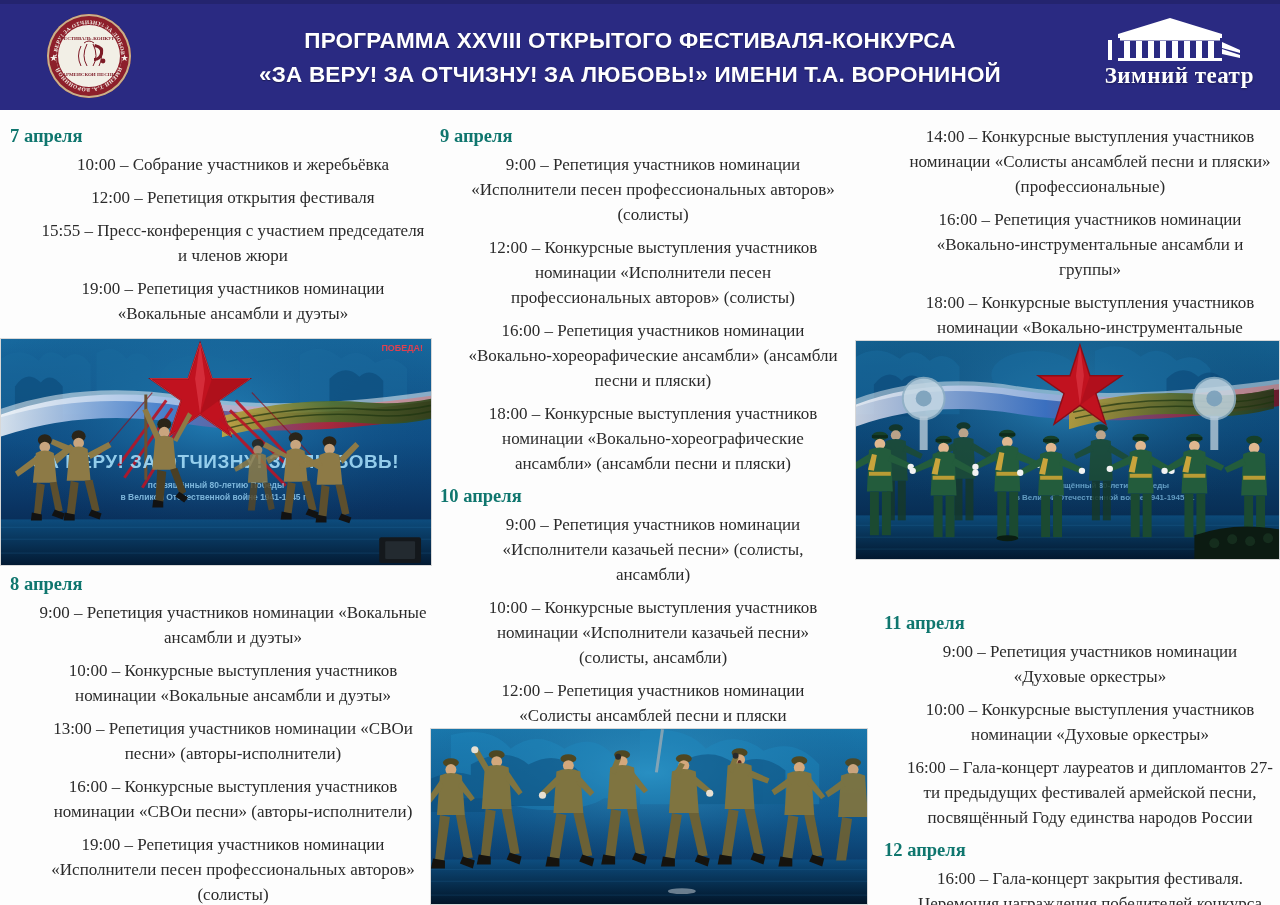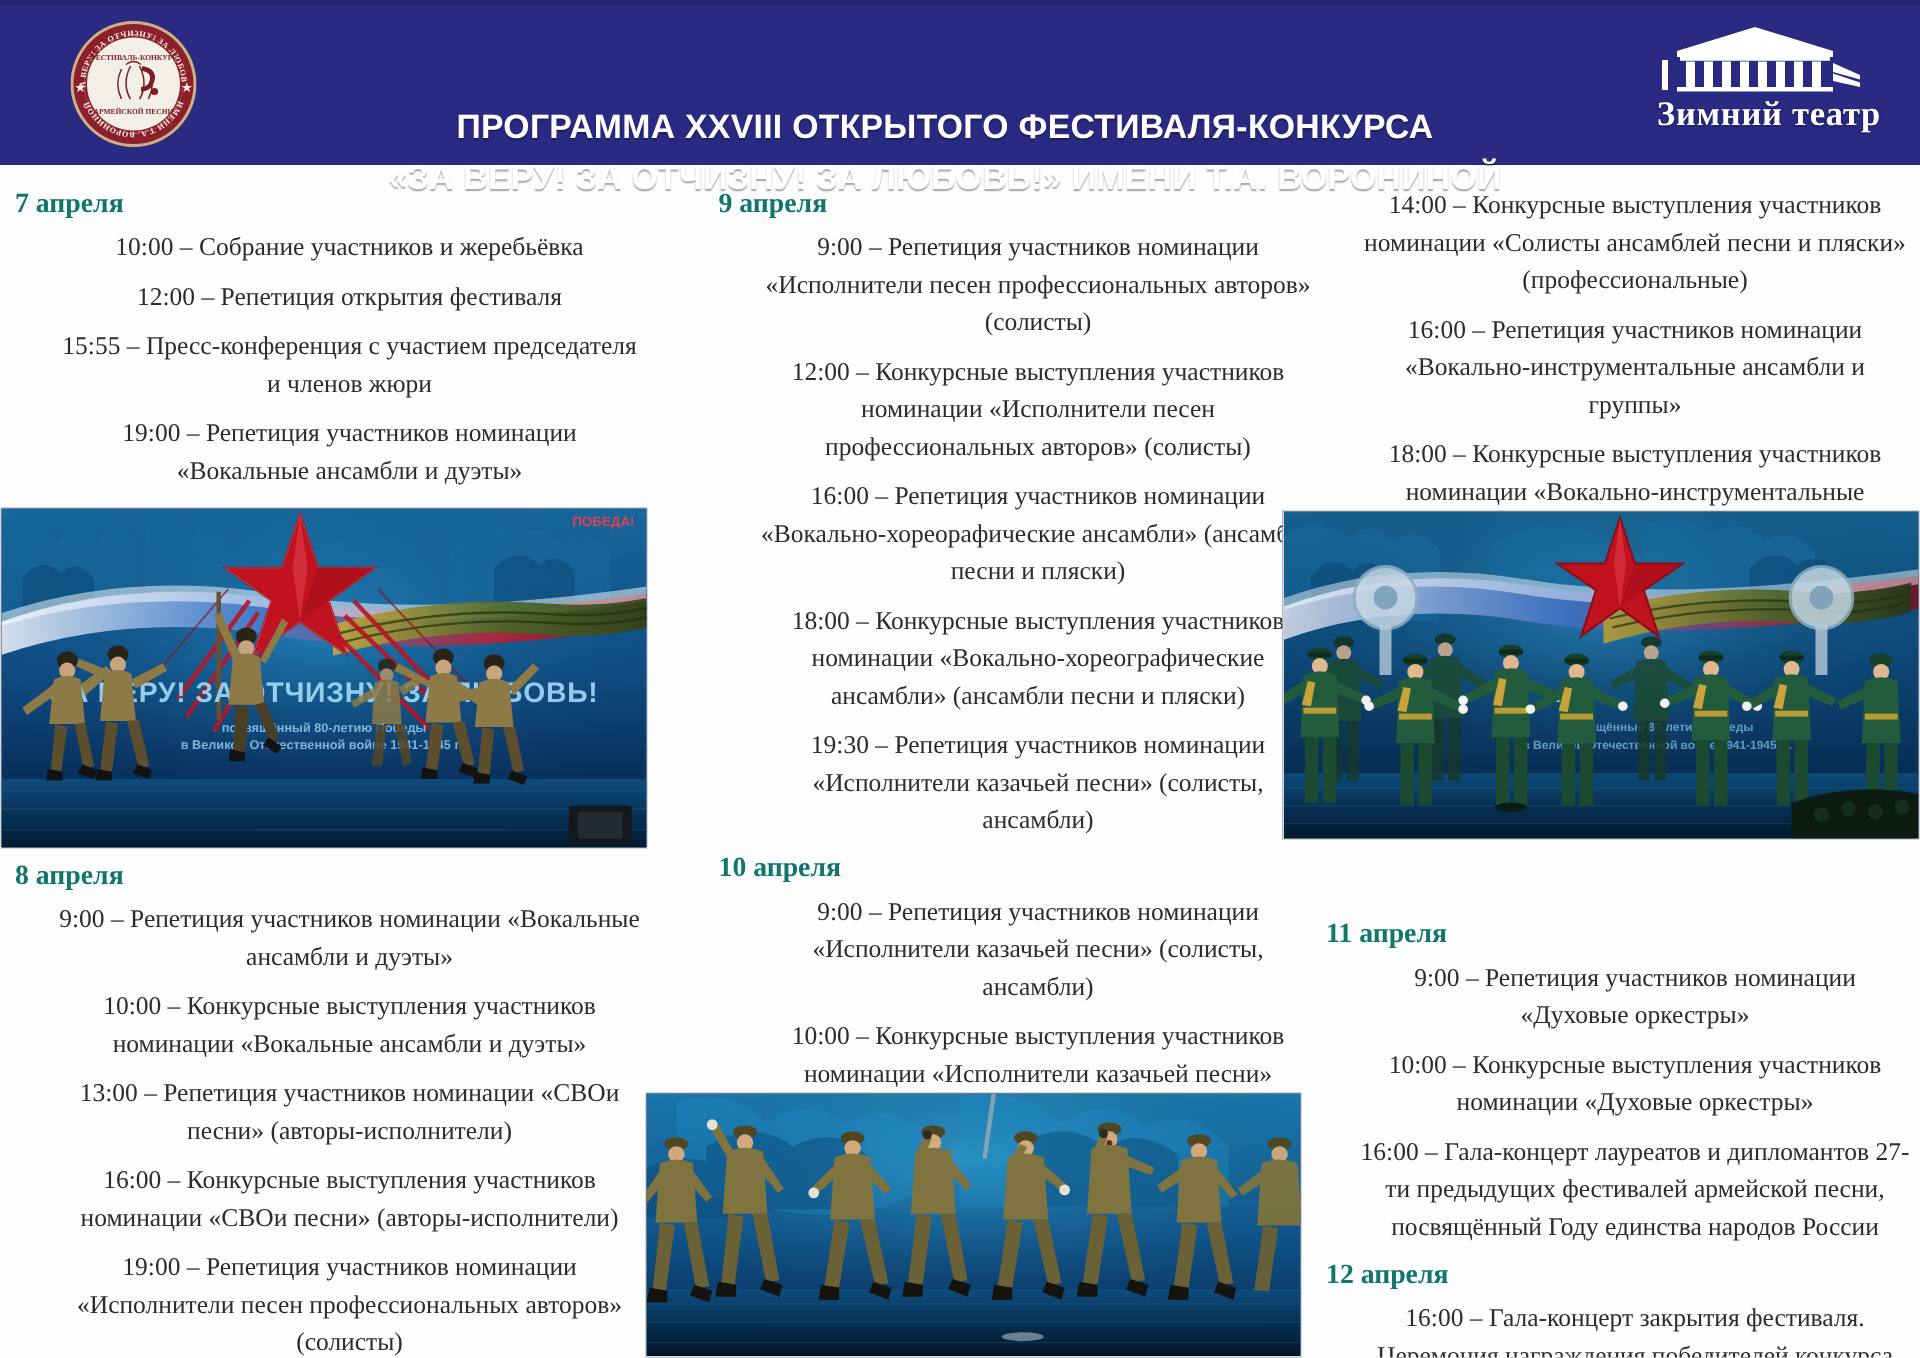--- a/index.html
+++ b/index.html
@@ -70,21 +70,20 @@
     left: 180px; top: 24px;
     width: 900px;
     text-align: center;
     color: #ffffff;
     font-family: "Liberation Sans", "DejaVu Sans", sans-serif;
     font-weight: bold;
     font-size: 22.5px;
     line-height: 34px;
     letter-spacing: 0.2px;
     text-shadow: 0 1px 1px rgba(0,0,0,0.35);
-    margin-top: 44px;
   }
   .title-line { white-space: nowrap; }
 
   
   .theatre-logo {
     position: absolute;
     right: 26px; top: 12px;
     width: 168px; height: 86px;
     color: #ffffff;
     text-align: right;
@@ -100,21 +99,21 @@
     color: #ffffff;
     text-shadow: 0 1px 2px rgba(0,0,0,0.4);
   }
 
   
   .col {
     position: absolute;
     top: 124px;
   }
   .col-1 { left: 10px;  width: 420px; }
-  .col-2 { left: 479px; width: 400px; }
+  .col-2 { left: 440px; width: 400px; }
   .col-3 { left: 884px; width: 390px; }
 
   .day-head {
     color: #0f766e;
     font-family: "Liberation Serif", "DejaVu Serif", serif;
     font-weight: bold;
     font-size: 18.5px;
     line-height: 24px;
     margin-bottom: 4px;
   }
@@ -239,21 +238,20 @@
 
 <div class="col col-2">
 
   <div>
     <div class="day-head">9 апреля</div>
     <ul class="events">
       <li class="event">9:00 – Репетиция участников  номинации «Исполнители песен профессиональных авторов» (солисты)</li>
       <li class="event">12:00 – Конкурсные выступления участников номинации «Исполнители песен профессиональных авторов» (солисты)</li>
       <li class="event">16:00 – Репетиция участников номинации «Вокально-хореорафические ансамбли» (ансамбли песни и пляски)</li>
       <li class="event">18:00 – Конкурсные выступления участников номинации «Вокально-хореографические ансамбли» (ансамбли песни и пляски)</li>
-      <li class="event">19:30 – Репетиция участников  номинации «Исполнители казачьей песни» (солисты, ансамбли)</li>
     </ul>
   </div>
 
   <div>
     <div class="day-head">10 апреля</div>
     <ul class="events">
       <li class="event">9:00 – Репетиция участников номинации «Исполнители казачьей песни» (солисты, ансамбли)</li>
       <li class="event">10:00 – Конкурсные выступления участников номинации «Исполнители казачьей песни» (солисты, ансамбли)</li>
       <li class="event">12:00 – Репетиция участников номинации «Солисты ансамблей песни и пляски (профессиональные)</li>
     </ul>

